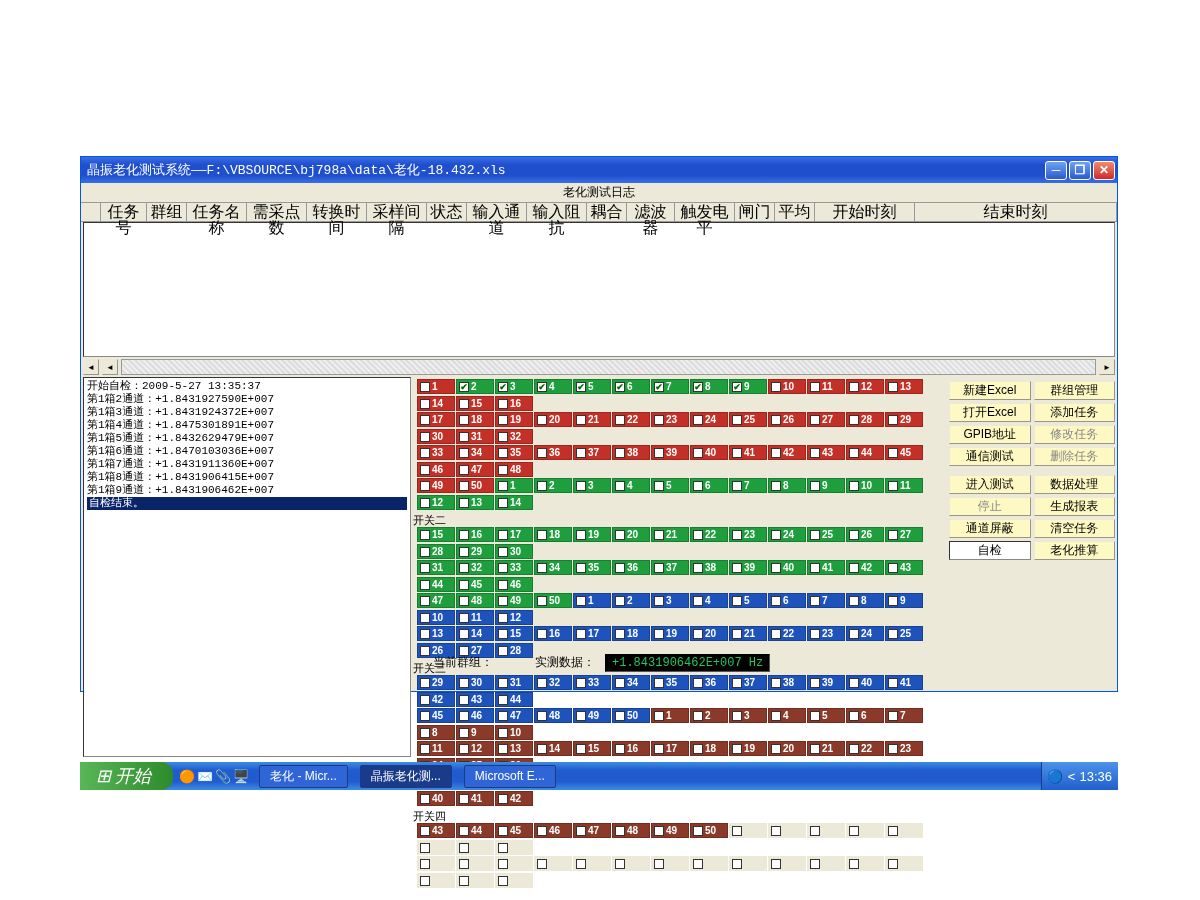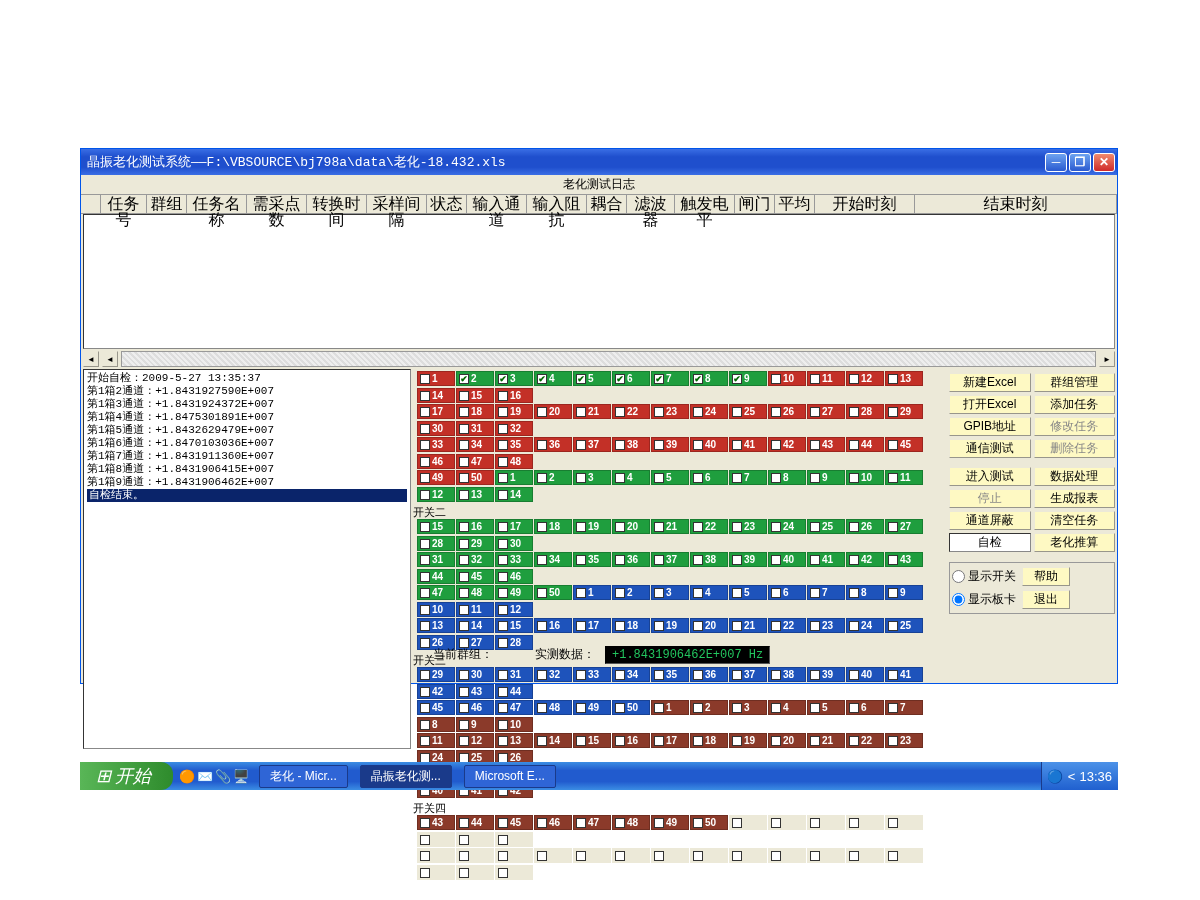--- a/index.html
+++ b/index.html
@@ -1,18 +1,18 @@
 <!DOCTYPE html>
 <html><head>
 <meta charset="utf-8">
 <style>
   * { box-sizing: border-box; margin: 0; padding: 0; }
   body { font-family: "SimSun", "Microsoft YaHei", sans-serif; font-size: 11px;
          background: #fff; width: 1200px; height: 900px; position: relative; }
-  .frame { position: absolute; left: 80px; top: 148px; width: 1038px; height: 536px;
+  .frame { position: absolute; left: 80px; top: 156px; width: 1038px; height: 536px;
            background: #ece9d8; border: 1px solid #0055ea; }
   .titlebar { height: 26px;
               background: linear-gradient(#3a6ee5,#1f4fcd 30%,#1f4fcd 70%,#3a6ee5);
               display: flex; align-items: center; color: #fff; font-size: 13px;
               padding-left: 6px; }
   .titlebar span { font-family:"Courier New","SimSun",monospace; font-size:13px; }
   .tbtns { margin-left: auto; display: flex; gap: 2px; padding-right: 2px; }
   .tbtn { width: 22px; height: 19px; border-radius: 3px; border: 1px solid #fff;
           display: inline-flex; align-items: center; justify-content: center;
           color: #fff; font-weight: bold; font-size: 12px; cursor: pointer; }
@@ -1102,36 +1102,20 @@
           <button class="xpbtn">生成报表</button>
         </div>
       <div class="btnrow">
           <button class="xpbtn">通道屏蔽</button>
           <button class="xpbtn">清空任务</button>
         </div>
       <div class="btnrow">
           <button class="xpbtn box">自检</button>
           <button class="xpbtn">老化推算</button>
         </div>
-      <div class="radiobox">
-        <div class="radiorow">
-          <label>
-              <input type="radio" name="disp" style=""> 
-              <span>显示开关</span>
-            </label>
-          <button class="xpbtn" style="flex:0 0 48px">帮助</button>
-        </div>
-        <div class="radiorow" style="margin-top:4px">
-          <label>
-              <input type="radio" name="disp" checked="" style=""> 
-              <span>显示板卡</span>
-            </label>
-          <button class="xpbtn" style="flex:0 0 48px">退出</button>
-        </div>
-      </div>
     </div>
   </div>
 
   <div class="statbar">
     <span>当前群组：</span>
     <span><span>实测数据：</span>
     &nbsp;&nbsp;<span class="meas">+1.8431906462E+007 Hz</span></span>
   </div>
 </div>
 

